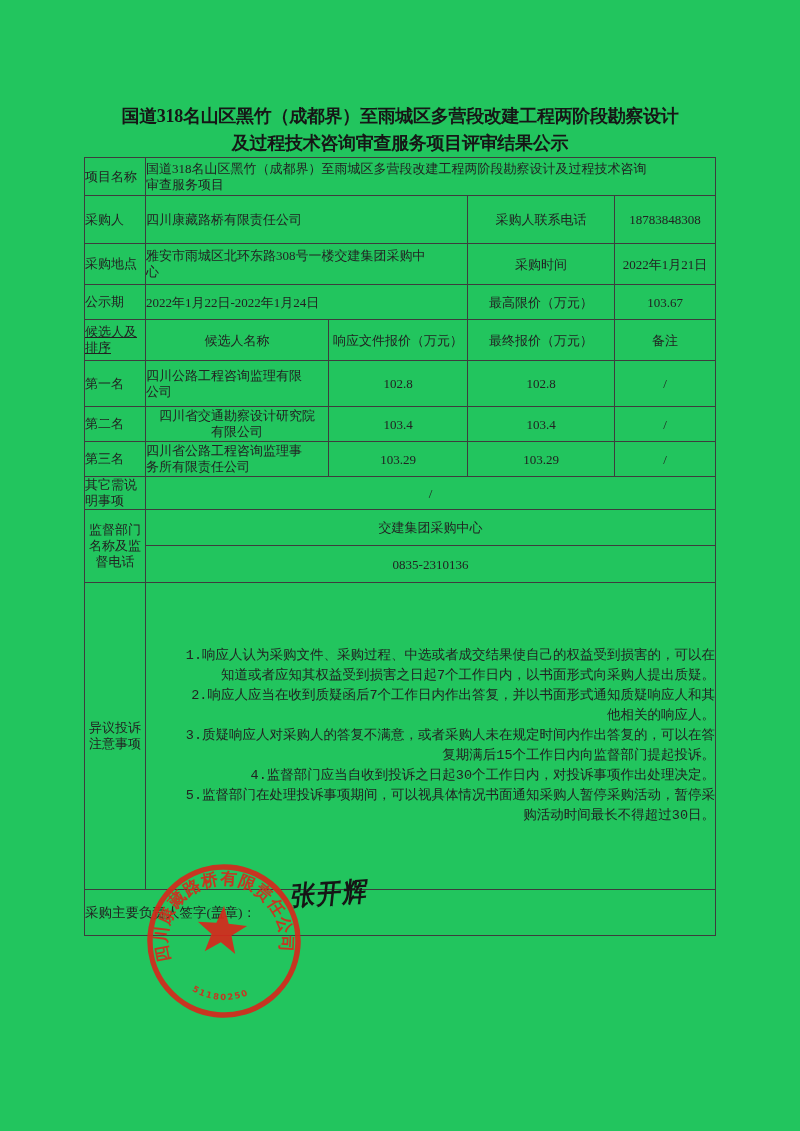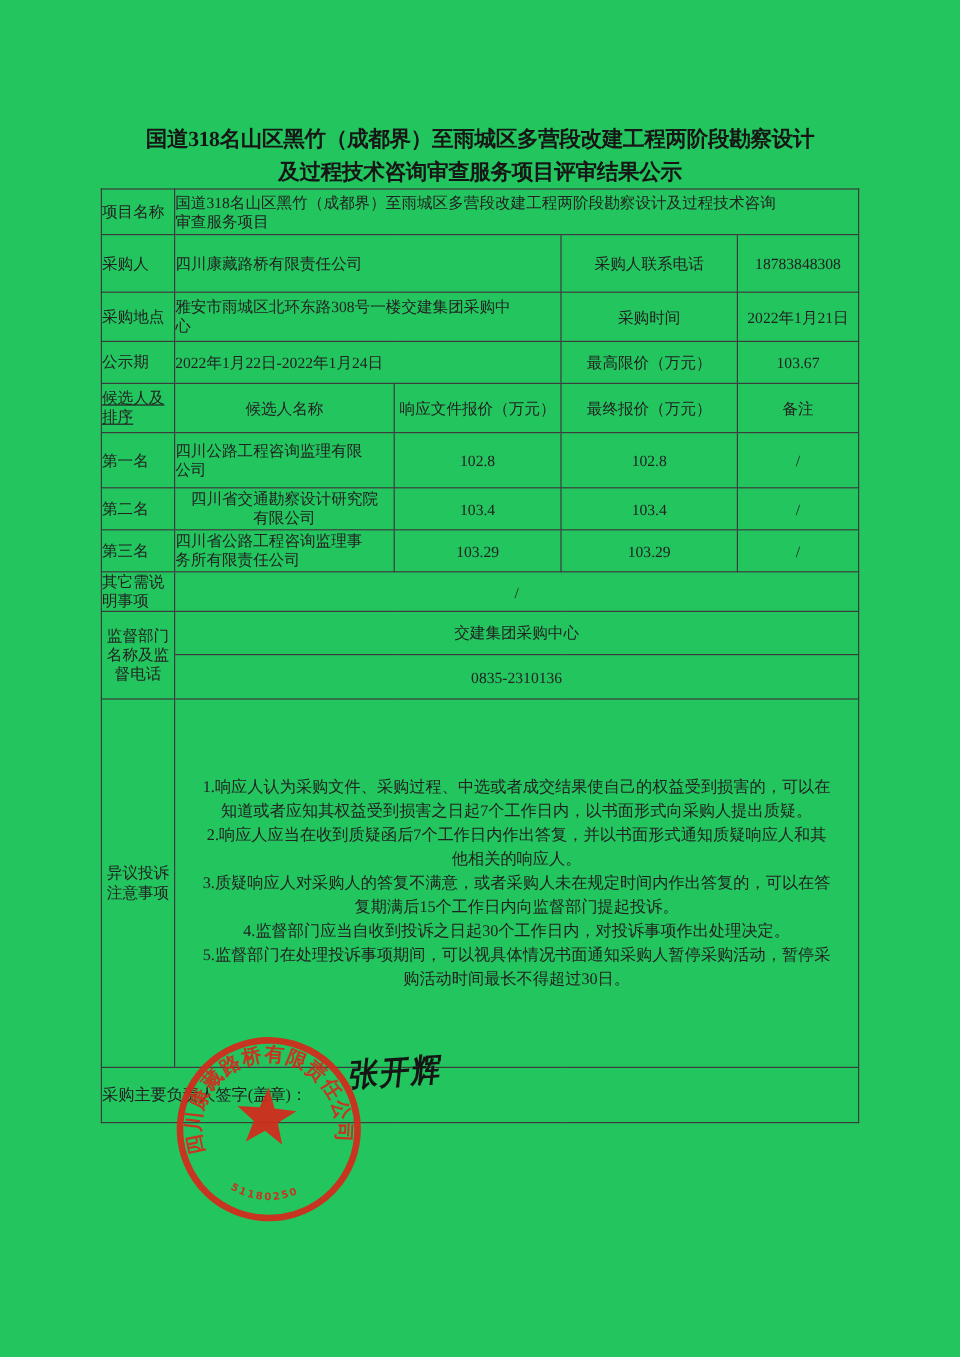--- a/index.html
+++ b/index.html
@@ -43,24 +43,25 @@
   td.val{ text-align:left; padding:2px 4px 2px 6px; line-height:17px;}
   td.ctr{ text-align:center; padding:2px 2px; line-height:17px;}
   tr.r1{height:38px;} tr.r2{height:48px;} tr.r3{height:41px;} tr.r4{height:35px;}
   tr.r5{height:41px;} tr.r6{height:46px;} tr.r7{height:35px;} tr.r8{height:35px;}
   tr.r9{height:32px;} tr.r10a{height:36px;} tr.r10b{height:37px;}
   tr.r11{height:307px;} tr.r12{height:46px;}
   td.hdr{ text-align:center; line-height:17px; padding:2px 12px;}
   td.hdr-rank{ text-align:left; padding:2px 2px 2px 4px; line-height:16px; vertical-align:middle;text-decoration:underline;}
   td.objection-text{
     vertical-align:top;
-    text-align:center;
+    text-align:right;
     padding:80px 2px 0 6px;
     font-size:13.5px;
     line-height:20px;
+    font-family:Liberation Mono, monospace;
   }
   td.signoff{
     text-align:left;
     padding:2px 2px 2px 3px;
     font-size:13.5px;
   }
   .signature{
     position:absolute;
     left:293px;top:878px;
     font-size:27px;

